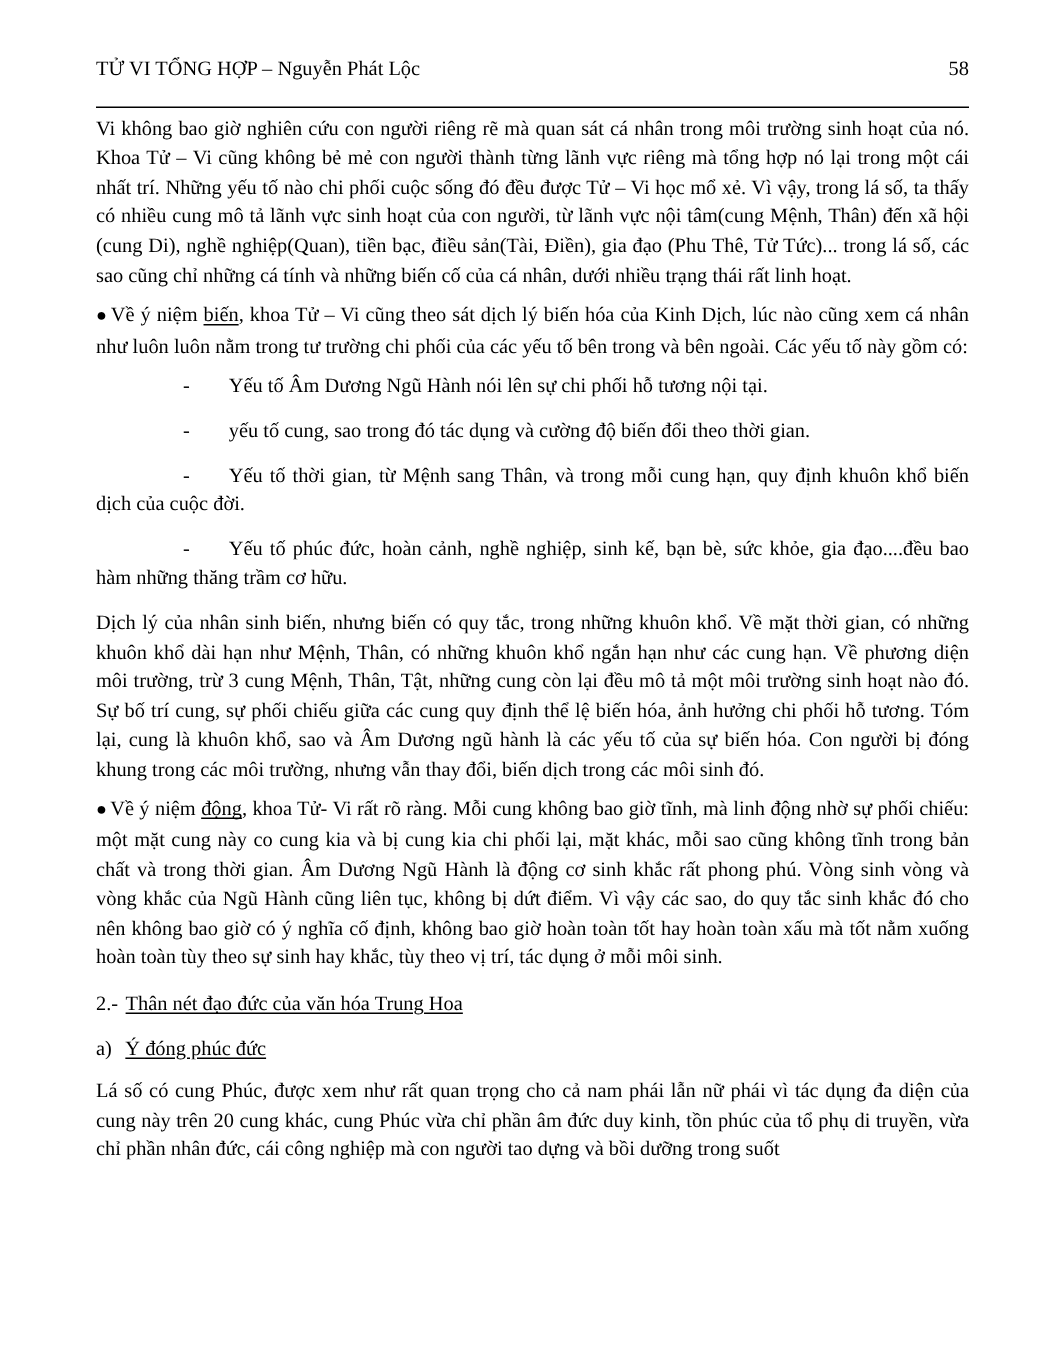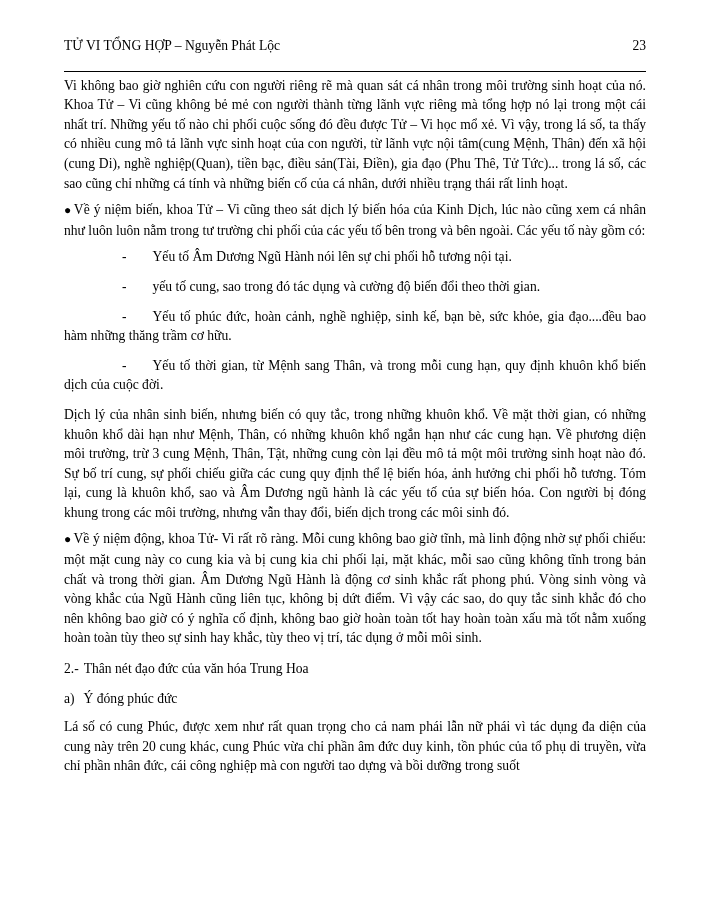--- a/index.html
+++ b/index.html
@@ -26,21 +26,21 @@
   .rule {
     border-bottom: 1.6px solid #000;
     margin-top: 15px;
     margin-bottom: 4px;
   }
   .para {
     text-align: justify;
     margin: 0 0 7px 0;
   }
   .bul { margin-right: 2px; font-size: 12px; }
-  .u { text-underline-offset: 2px; }
+  .u { text-decoration: underline; text-underline-offset: 2px; }
   .list-item {
     text-align: justify;
     text-indent: 58px;
     margin: 0 0 10px 0;
   }
   .li-gap { display: inline-block; width: 26px; }
   .heading {
     font-size: 13.6px;
     font-weight: normal;
     margin: 11px 0 8px 0;
@@ -49,38 +49,38 @@
   .heading.sub { margin: 10px 0 9px 0; }
   .heading.sub .hprefix { margin-right: 9px; }
 </style>
 </head>
 <body>
 
 <div class="page">
 
   <div class="hdr">
     <span>TỬ VI TỔNG HỢP – Nguyễn Phát Lộc</span>
-    <span>23</span>
+    <span>58</span>
   </div>
 
   <div class="rule"></div>
 
   <div>
 
     <p class="para">Vi không bao giờ nghiên cứu con người riêng rẽ mà quan sát cá nhân trong môi trường sinh hoạt của nó.  Khoa Tử – Vi cũng không bẻ mẻ con người thành từng lãnh vực riêng mà tổng hợp nó lại trong một cái nhất trí.  Những yếu tố nào chi phối cuộc sống đó đều được Tử – Vi học mổ xẻ.  Vì vậy, trong lá số, ta thấy có nhiều cung mô tả lãnh vực sinh hoạt của con người, từ lãnh vực nội tâm(cung Mệnh, Thân) đến xã hội (cung Di), nghề nghiệp(Quan), tiền bạc, điều sản(Tài, Điền), gia đạo (Phu Thê, Tử Tức)... trong lá số, các sao cũng chỉ những cá tính và những biến cố của cá nhân, dưới nhiều trạng thái rất linh hoạt.</p>
 
     <p class="para"><span class="bul">●</span><span>Về ý niệm </span><span class="u">biến</span><span>, khoa Tử – Vi cũng theo sát dịch lý biến hóa của Kinh Dịch, lúc nào cũng xem cá nhân như luôn luôn nằm trong tư trường chi phối của các yếu tố bên trong và bên ngoài.  Các yếu tố này gồm có:</span></p>
 
     <p class="list-item"><span>-</span><span class="li-gap"></span><span>Yếu tố Âm Dương Ngũ Hành nói lên sự chi phối hỗ tương nội tại.</span></p>
 
     <p class="list-item"><span>-</span><span class="li-gap"></span><span>yếu tố cung, sao trong đó tác dụng và cường độ biến đổi theo thời gian.</span></p>
 
+    <p class="list-item"><span>-</span><span class="li-gap"></span><span>Yếu tố thời gian, từ Mệnh sang Thân, và trong mỗi cung hạn, quy định khuôn khổ biến dịch của cuộc đời.</span></p>
+
     <p class="list-item"><span>-</span><span class="li-gap"></span><span>Yếu tố phúc đức, hoàn cảnh, nghề nghiệp, sinh kế, bạn bè, sức khỏe, gia đạo....đều bao hàm những thăng trầm cơ hữu.</span></p>
-
-    <p class="list-item"><span>-</span><span class="li-gap"></span><span>Yếu tố thời gian, từ Mệnh sang Thân, và trong mỗi cung hạn, quy định khuôn khổ biến dịch của cuộc đời.</span></p>
 
     <p class="para">Dịch lý của nhân sinh biến, nhưng biến có quy tắc, trong những khuôn khổ.  Về mặt thời gian, có những khuôn khổ dài hạn như Mệnh, Thân, có những khuôn khổ ngắn hạn như các cung hạn.  Về phương diện môi trường, trừ 3 cung Mệnh, Thân, Tật, những cung còn lại đều mô tả một môi trường sinh hoạt nào đó.  Sự bố trí cung, sự phối chiếu giữa các cung quy định thể lệ biến hóa, ảnh hưởng chi phối hỗ tương.  Tóm lại, cung là khuôn khổ, sao và Âm Dương ngũ hành là các yếu tố của sự biến hóa.  Con người bị đóng khung trong các môi trường, nhưng vẫn thay đổi, biến dịch trong các môi sinh đó.</p>
 
     <p class="para"><span class="bul">●</span><span>Về ý niệm </span><span class="u">động</span><span>, khoa Tử- Vi  rất rõ ràng.  Mỗi cung không bao giờ tĩnh, mà linh động nhờ sự phối chiếu: một mặt cung này co cung kia và bị cung kia chi phối lại, mặt khác, mỗi sao cũng không tĩnh trong bản chất và trong thời gian.  Âm Dương Ngũ Hành là động cơ sinh khắc rất phong phú.  Vòng sinh vòng và vòng khắc của Ngũ Hành cũng liên tục, không bị dứt điểm.  Vì vậy các sao, do quy tắc sinh khắc đó cho nên không bao giờ có ý nghĩa cố định, không bao giờ hoàn toàn tốt hay hoàn toàn xấu mà tốt nằm xuống hoàn toàn tùy theo sự sinh hay khắc, tùy theo vị trí, tác dụng ở mỗi môi sinh.</span></p>
 
     <h3 class="heading"><span class="hprefix">2.-</span><span class="u">Thân nét đạo đức của văn hóa Trung Hoa</span></h3>
 
 
     <h4 class="heading sub"><span class="hprefix">a)</span><span class="u">Ý đóng phúc đức</span></h4>
 

